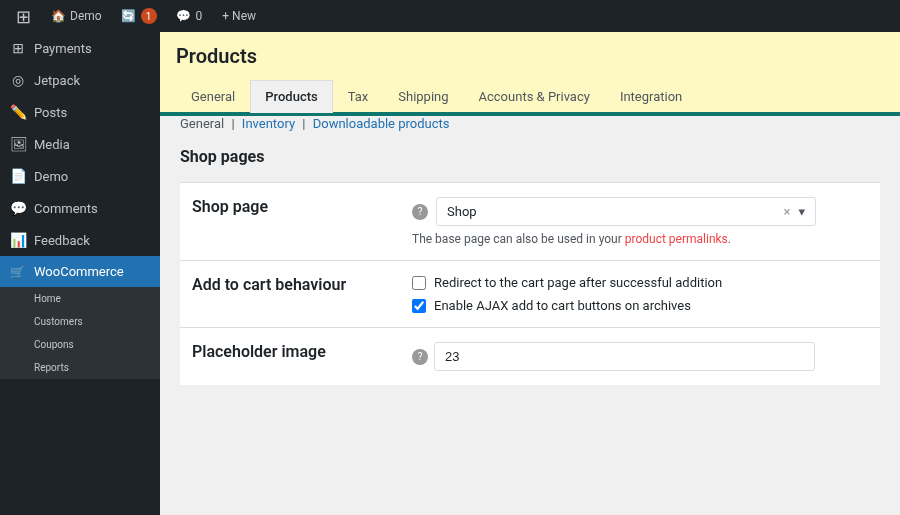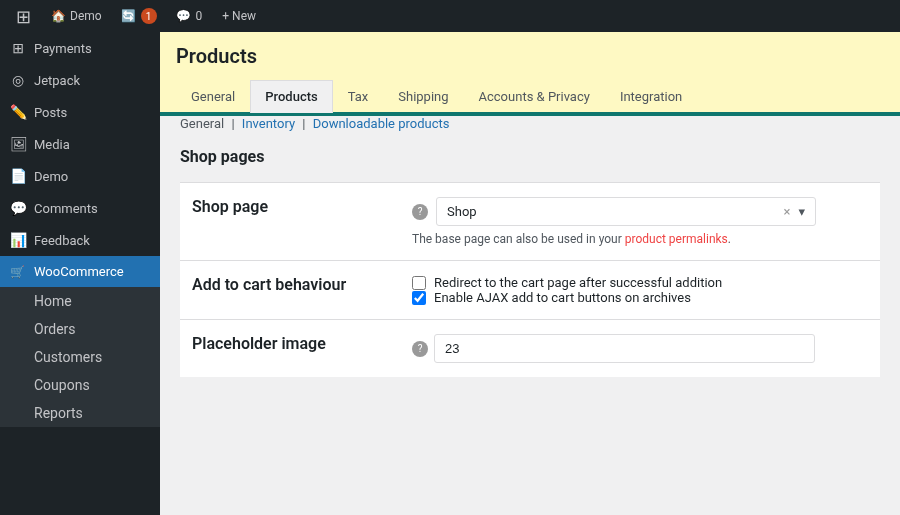--- a/index.html
+++ b/index.html
@@ -65,21 +65,21 @@
       white-space: nowrap;
     }
     .sidebar-item.active { background: #2271b1; color: #fff; }
     .sidebar-item .icon { font-size: 14px; width: 16px; text-align: center; flex-shrink: 0; }
 
     .woo-submenu { background: #2c3338; }
     .woo-submenu .sidebar-subitem {
       color: #c3c4c7;
       padding: 6px 2px 6px 34px;
       cursor: pointer;
-      font-size: 14px;
+      font-size: 10px;
       display: block;
     }
 
     
     .content {
       flex: 1;
       background: #f0f0f1;
       overflow-y: auto;
       display: flex;
       flex-direction: column;
@@ -212,21 +212,21 @@
       color: #fff;
       font-size: 10px;
       display: flex;
       align-items: center;
       justify-content: center;
       cursor: pointer;
       flex-shrink: 0;
     }
 
     
-    .checkbox-group { display: flex; flex-direction: column; gap: 0; }
+    .checkbox-group { display: flex; flex-direction: column; gap: 8px; }
     .checkbox-item { display: flex; align-items: center; gap: 8px; font-size: 13px; color: #1d2327; }
     .checkbox-item input[type="checkbox"] { width: 14px; height: 14px; }
 
     
     .text-input {
       border: 1px solid #dcdcde;
       border-radius: 3px;
       padding: 6px 10px;
       font-size: 13px;
       color: #1d2327;
@@ -287,21 +287,20 @@
     <div class="sidebar-item">
       <span class="icon">📊</span>
       <span>Feedback</span>
     </div>
     <div class="sidebar-item active">
       <span class="icon" style="font-size:12px;">🛒</span>
       <span>WooCommerce</span>
     </div>
     <div class="woo-submenu">
       <a class="sidebar-subitem">Home</a>
-      <a class="sidebar-subitem">Orders</a>
       <a class="sidebar-subitem">Customers</a>
       <a class="sidebar-subitem">Coupons</a>
       <a class="sidebar-subitem">Reports</a>
     </div>
   </div>
 
   <div class="content">
     <div class="page-header">
       <h1 class="page-title">Products</h1>
 

